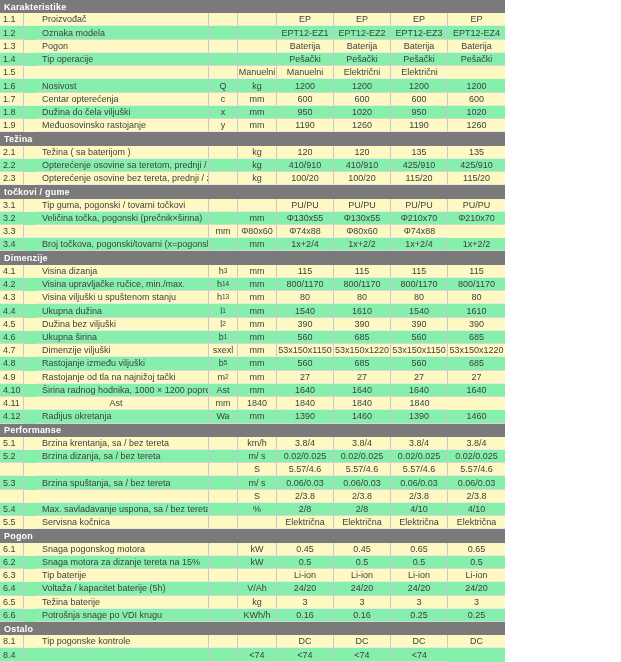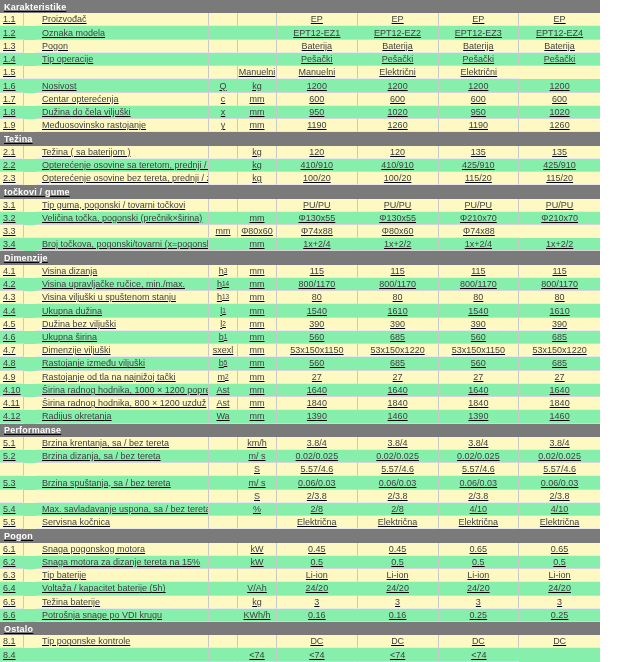--- a/index.html
+++ b/index.html
@@ -1,21 +1,21 @@
 <!DOCTYPE html>
 <html><head>
 <meta charset="utf-8">
 <style>
   html, body { margin:0; padding:0; background:#fff; }
   body {
     width:621px; height:662px; overflow:hidden;
     font-family:"Liberation Sans", sans-serif;
     -webkit-font-smoothing:antialiased;
   }
-  .spec-table { width:600px;text-decoration:underline; }
+  .spec-table { width:505px; }
   .section-row {
     height:13.24px; box-sizing:border-box;
     background:#7a7a7a; color:#ffffff;
     font-size:9px; font-weight:bold;
     display:flex; align-items:center; padding-left:4px;
     letter-spacing:0.2px;
   }
   .row {
     display:grid;
     grid-template-columns:24px 185px 29px 39px repeat(4, 1fr);
@@ -366,21 +366,20 @@
         <span>Ast</span>
       </div>
       <div class="cell unit">mm</div>
       <div class="cell val">1640</div>
       <div class="cell val">1640</div>
       <div class="cell val">1640</div>
       <div class="cell val last">1640</div>
     </div>
     <div class="row">
       <div class="cell num">4.11</div>
-      <div class="cell label">Širina radnog hodnika, 800 × 1200 uzduž</div>
       <div class="cell sym">
         <span>Ast</span>
       </div>
       <div class="cell unit">mm</div>
       <div class="cell val">1840</div>
       <div class="cell val">1840</div>
       <div class="cell val">1840</div>
       <div class="cell val last">1840</div>
     </div>
     <div class="row alt">

